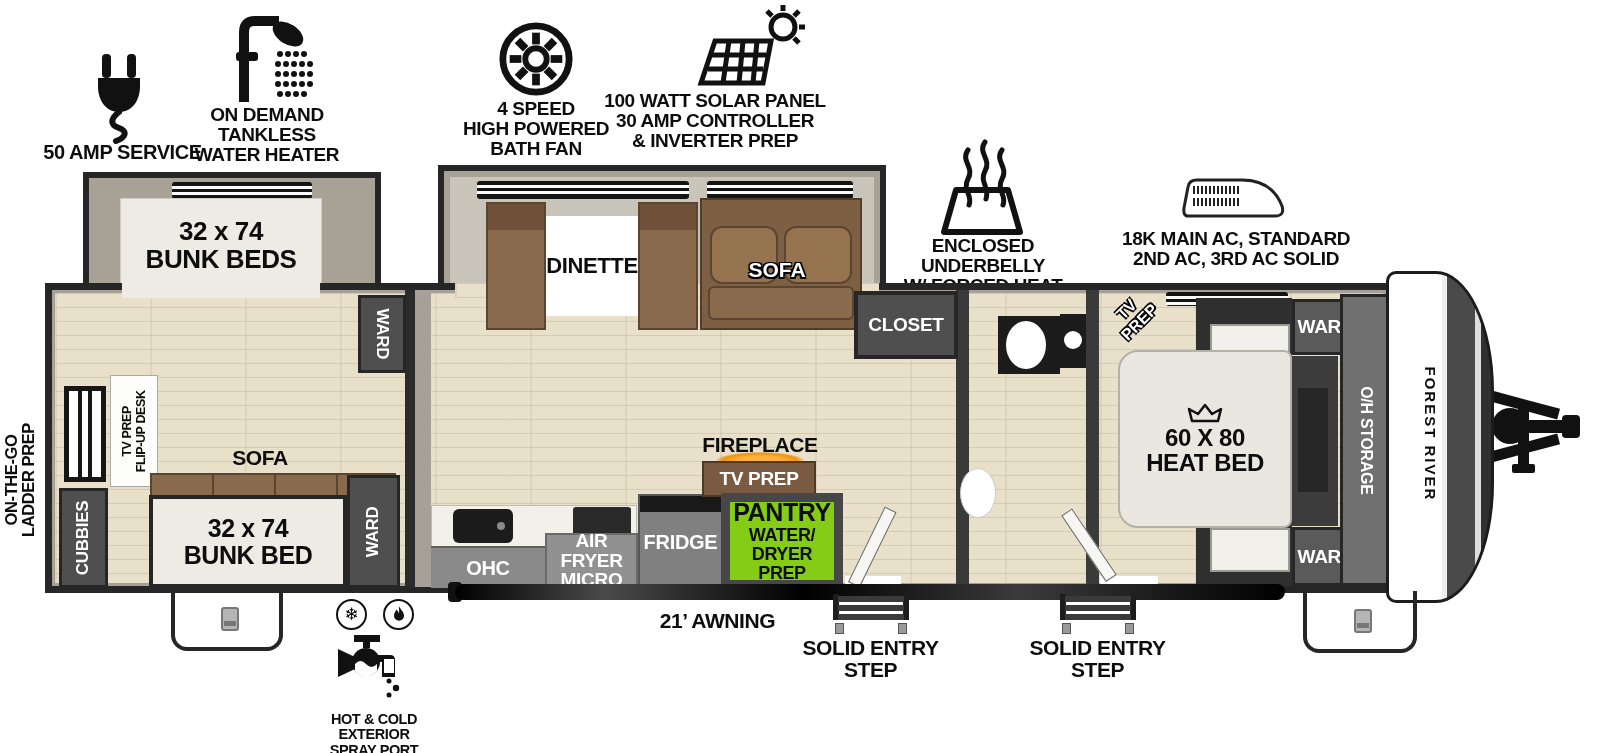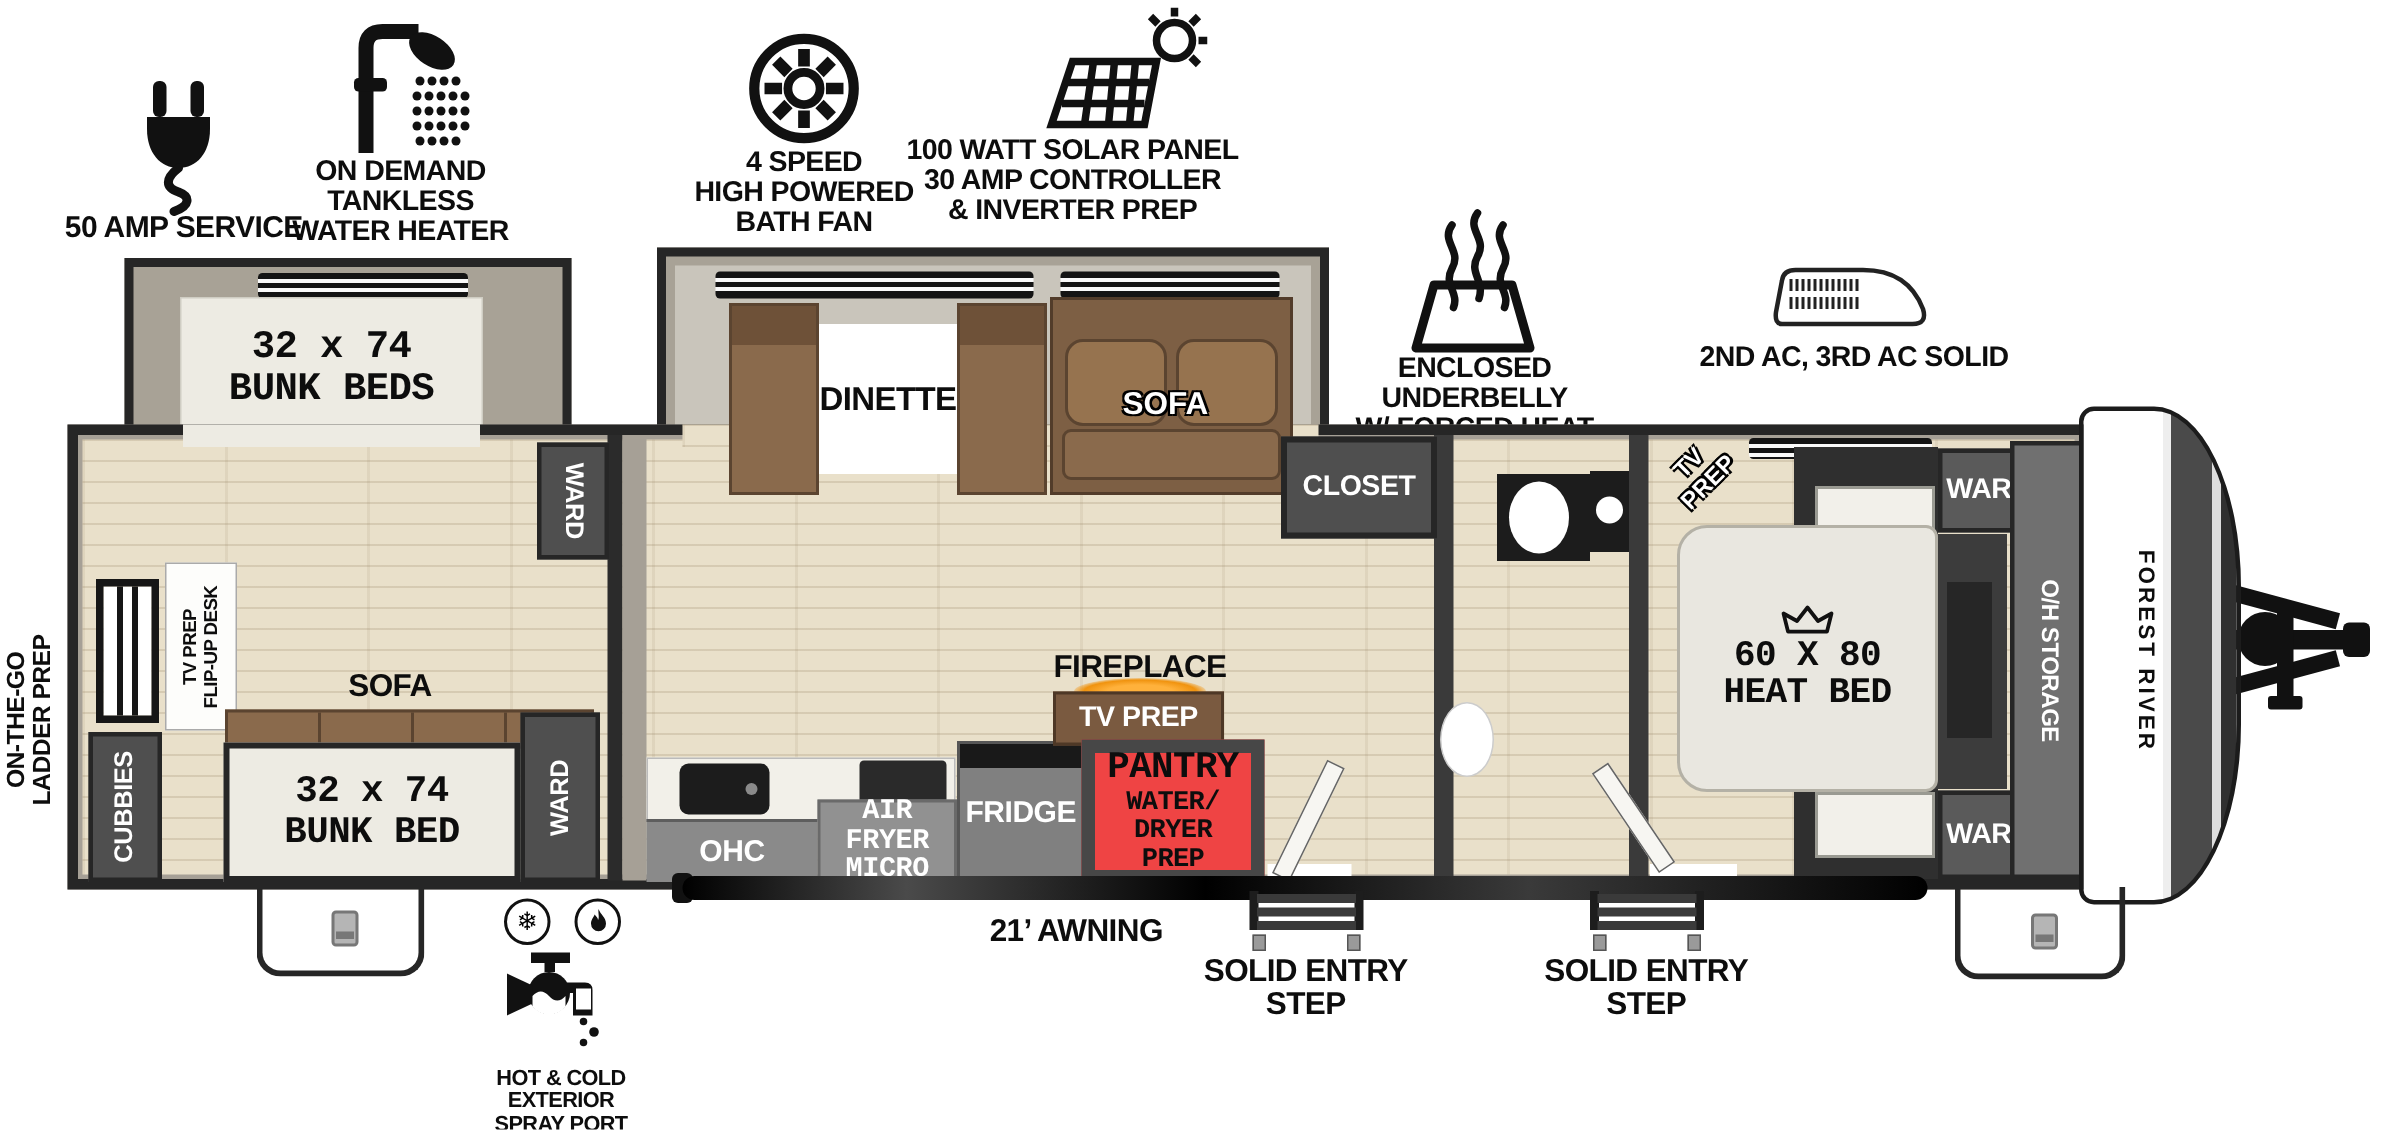--- a/index.html
+++ b/index.html
@@ -1,20 +1,20 @@
 <!DOCTYPE html>
 <html><head>
 <meta charset="utf-8">
 <style>
   *{box-sizing:border-box;}
   body{margin:0;background:#fff;font-family:"Liberation Sans",sans-serif;}
   #canvas{position:relative;width:1600px;height:753px;background:#fff;overflow:hidden;}
   .abs{position:absolute;}
   .flex{display:flex;align-items:center;justify-content:center;}
-  .col{flex-direction:column;font-family:Liberation Mono, monospace;}
+  .col{flex-direction:column;}
   .lbl{font-weight:bold;color:#0d0d0d;text-align:center;letter-spacing:-0.4px;line-height:1.06;}
   .wlbl{font-weight:bold;color:#fff;text-align:center;letter-spacing:-0.3px;line-height:1.05;}
   .nowrap{white-space:nowrap;}
   .darkbox{background:#4f4f4f;border:3px solid #262626;}
   .wood{background-color:#e9e0ca;
         background-image:repeating-linear-gradient(180deg, rgba(146,126,94,.22) 0 1px, transparent 1px 14px),
                          repeating-linear-gradient(90deg, rgba(146,126,94,.12) 0 2px, transparent 2px 95px);}
   .vent{background:linear-gradient(180deg,#141414 0 4px,#fafafa 4px 7px,#141414 7px 10px,#fafafa 10px 13px,#141414 13px 100%);border-radius:3px;}
   .slide{background:#a8a296;border:6px solid #262626;}
   .outline-w{color:#fff;font-weight:bold;text-shadow:-1.5px -1.5px 0 #000,1.5px -1.5px 0 #000,-1.5px 1.5px 0 #000,1.5px 1.5px 0 #000;}
@@ -122,20 +122,21 @@
   </div>
 
   <svg class="abs" style="left:1180px;top:174px" width="110" height="52" viewBox="0 0 110 52">
     <path d="M8 42 q-5 0 -4 -8 L8 13 q1 -7 9 -7 H62 q30 0 40 26 q3 10 -7 10 Z" fill="#fff" stroke="#222" stroke-width="3"></path>
     <g stroke="#222" stroke-width="2">
       <path d="M14 12 V20 M18 12 V20 M22 12 V20 M26 12 V20 M30 12 V20 M34 12 V20 M38 12 V20 M42 12 V20 M46 12 V20 M50 12 V20 M54 12 V20 M58 12 V20"></path>
       <path d="M14 24 V32 M18 24 V32 M22 24 V32 M26 24 V32 M30 24 V32 M34 24 V32 M38 24 V32 M42 24 V32 M46 24 V32 M50 24 V32 M54 24 V32 M58 24 V32"></path>
     </g>
   </svg>
   <div class="abs lbl" style="left:1100px;top:229px;width:272px;font-size:19px">
+    <div>18K MAIN AC, STANDARD</div>
     <div>2ND AC, 3RD AC SOLID</div>
   </div>
 
   <div class="abs slide" style="left:83px;top:172px;width:298px;height:122px"></div>
   <div class="abs vent" style="left:172px;top:182px;width:140px;height:17px"></div>
   <div class="abs" style="left:120px;top:198px;width:202px;height:98px;background:#edebe3;border:1px solid #cfcdc3"></div>
   <div class="abs lbl flex col" style="left:120px;top:202px;width:202px;height:88px;font-size:26px">
     <div>32 x 74</div>
     <div>BUNK BEDS</div>
   </div>
@@ -216,21 +217,21 @@
   <div class="abs" style="left:638px;top:494px;width:85px;height:94px;background:#808080;border:2px solid #565656">
     <div class="abs" style="left:0;top:0;right:0;height:16px;background:#191919"></div>
     <div class="abs wlbl" style="left:0;right:0;top:36px;font-size:20px">FRIDGE</div>
   </div>
 
   <div class="abs lbl" style="left:695px;top:434px;width:130px;font-size:21px">FIREPLACE</div>
   <div class="abs" style="left:716px;top:452px;width:88px;height:18px;background:radial-gradient(ellipse at center,#ffb13b 0 35%,#f0930f 60%,rgba(240,147,15,0) 75%);border-radius:50%"></div>
   <div class="abs flex" style="left:702px;top:461px;width:114px;height:36px;background:#7a5a40;border:2px solid #4e3826">
     <span class="wlbl" style="font-size:19px">TV PREP</span>
   </div>
-  <div class="abs flex col" style="left:721px;top:493px;width:122px;height:96px;background:#ef4444;border:9px solid #474747">
+  <div class="abs flex col" style="left:721px;top:493px;width:122px;height:96px;background:#84cc16;border:9px solid #474747">
     <span class="lbl" style="font-size:25px">PANTRY</span>
     <span class="lbl" style="font-size:18px">WATER/</span>
     <span class="lbl" style="font-size:18px">DRYER PREP</span>
   </div>
 
   <div class="abs" style="left:845px;top:576px;width:56px;height:18px;background:#fff"></div>
   <div class="abs" style="left:848px;top:498px;width:13px;height:84px;background:#f7f6f2;border:1px solid #666;transform:rotate(26deg);transform-origin:bottom left"></div>
 
   <div class="abs" style="left:998px;top:316px;width:62px;height:58px;background:#1c1c1c"></div>
   <div class="abs" style="left:1006px;top:321px;width:40px;height:48px;background:#fff;border-radius:50%"></div>

